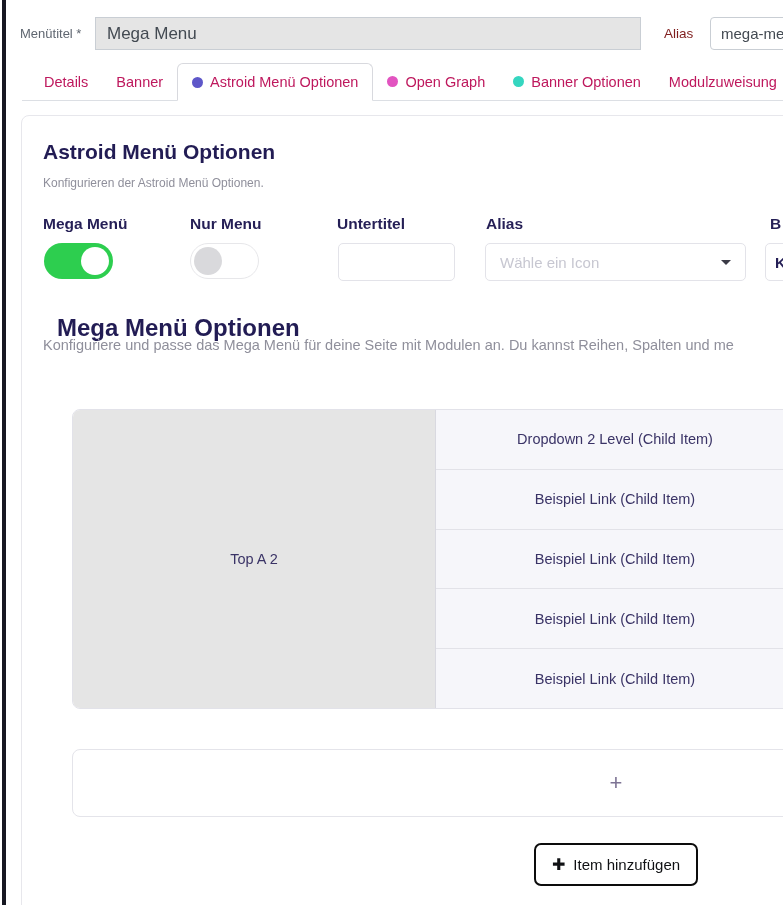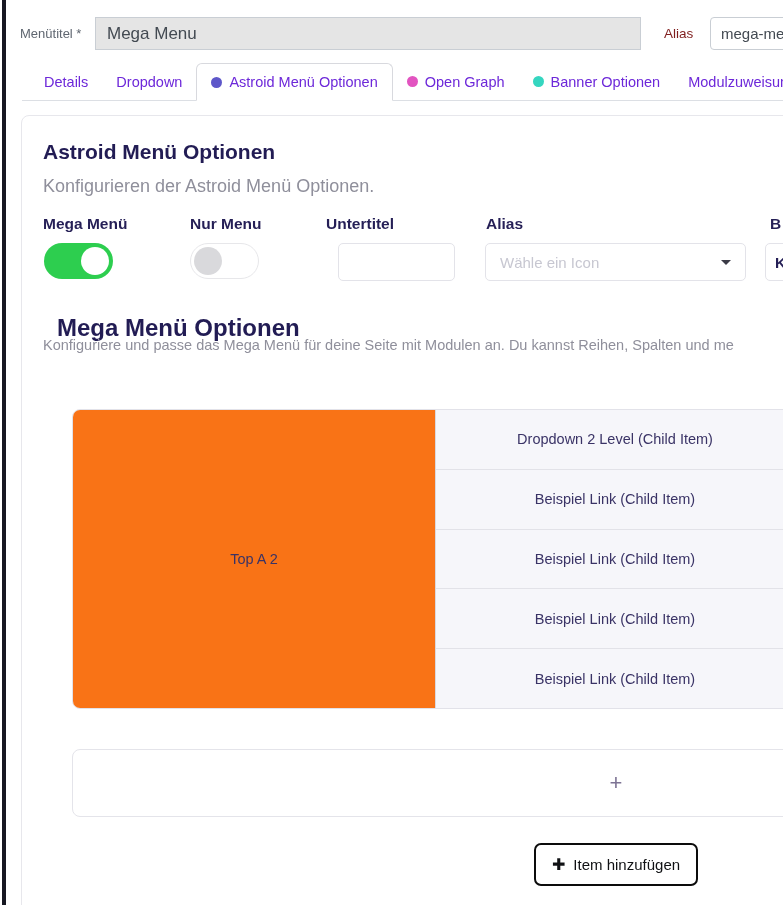--- a/index.html
+++ b/index.html
@@ -31,43 +31,43 @@
   }
 
   
   .tabbar {
     position:absolute; left:22px; top:63px; width:761px; height:38px;
     display:flex; align-items:stretch;
     border-bottom:1px solid #dcdfe4; padding-left:8px;
   }
   .tab {
     display:flex; align-items:center; gap:7px;
-    padding:0 14px; font-size:14.5px; color:#6d28d9; cursor:pointer;
+    padding:0 14px; font-size:14.5px; color:#be185d; cursor:pointer;
     white-space:nowrap;
   }
   .tab.active {
     background:#fff; border:1px solid #d8d9de; border-bottom:1px solid #ffffff;
     border-radius:6px 6px 0 0; margin-bottom:-1px;
   }
   .tab-dot { width:11px; height:11px; border-radius:50%; flex:0 0 auto; }
 
   
   .card {
     position:absolute; left:21px; top:115px; width:1140px; height:840px;
     background:#fff; border:1px solid #e7e7ec; border-radius:8px;
   }
   .card * { position:absolute; }
 
   .h1 { left:21px; top:24px; font-size:21px; font-weight:700; color:#221c54; margin:0; white-space:nowrap; }
-  .sub1 { left:21px; top:60px; font-size:18px; color:#8f8f9b; white-space:nowrap; }
+  .sub1 { left:21px; top:60px; font-size:12px; color:#8f8f9b; white-space:nowrap; }
 
   .flabel { top:99px; font-size:15.5px; font-weight:700; color:#251f56; white-space:nowrap; }
   .flabel.l-mega  { left:21px; }
   .flabel.l-nuricon { left:168px; }
-  .flabel.l-untertitel { left:304px; }
+  .flabel.l-untertitel { left:315px; }
   .flabel.l-icon { left:464px; }
   .flabel.l-badge { left:748px; }
 
   .toggle { top:127px; width:69px; height:36px; border-radius:18px; cursor:pointer; }
   .toggle.on  { left:22px; background:#2dce4f; }
   .toggle.off { left:168px; background:#ffffff; border:1px solid #e7e7ea; }
   .knob { top:4px; width:28px; height:28px; border-radius:50%; }
   .toggle.on  .knob { right:4px; background:#ffffff; }
   .toggle.off .knob { left:3px; top:3px; background:#d9d9dc; }
 
@@ -97,21 +97,21 @@
   .h2 { left:19px; top:182px; font-size:24px; font-weight:700; color:#221c54; margin:16px; white-space:nowrap; }
   .sub2 { left:21px; top:221px; font-size:14.5px; color:#8f8f9b; white-space:nowrap; width:1100px; overflow:hidden; }
 
   
   .grid {
     left:50px; top:293px; width:723px; height:300px;
     border:1px solid #e2e2e9; border-radius:8px; background:#fbfbfd;
     display:flex; overflow:hidden;
   }
   .parent-cell {
-    position:static; width:363px; background:#f97316; border-right:1px solid #d9d9e0;
+    position:static; width:363px; background:#e5e5e5; border-right:1px solid #d9d9e0;
     display:flex; align-items:center; justify-content:center;
     font-size:14.5px; color:#3a3366; cursor:pointer;
   }
   .children { position:static; flex:1; display:flex; flex-direction:column; }
   .child-row {
     position:static; flex:1; background:#f6f6fa;
     border-bottom:1px solid #e2e2e8;
     display:flex; align-items:center; justify-content:center;
     font-size:14.5px; color:#3a3366; cursor:pointer; white-space:nowrap;
   }
@@ -145,21 +145,21 @@
 <span class="menutitle-label">Menütitel *</span>
 <input class="title-input" type="text" value="Mega Menu" style="">
 <span class="alias-label">Alias</span>
 <input class="alias-input" type="text" value="mega-menu" style="">
 
 <div class="tabbar">
   <div class="tab">
     <span>Details</span>
   </div>
   <div class="tab">
-    <span>Dropdown</span>
+    <span>Banner</span>
   </div>
   <div class="tab active">
     <span class="tab-dot" style="background: rgb(94, 87, 201);"></span>
     <span>Astroid Menü Optionen</span>
   </div>
   <div class="tab">
     <span class="tab-dot" style="background: rgb(226, 84, 192);"></span>
     <span>Open Graph</span>
   </div>
   <div class="tab">

